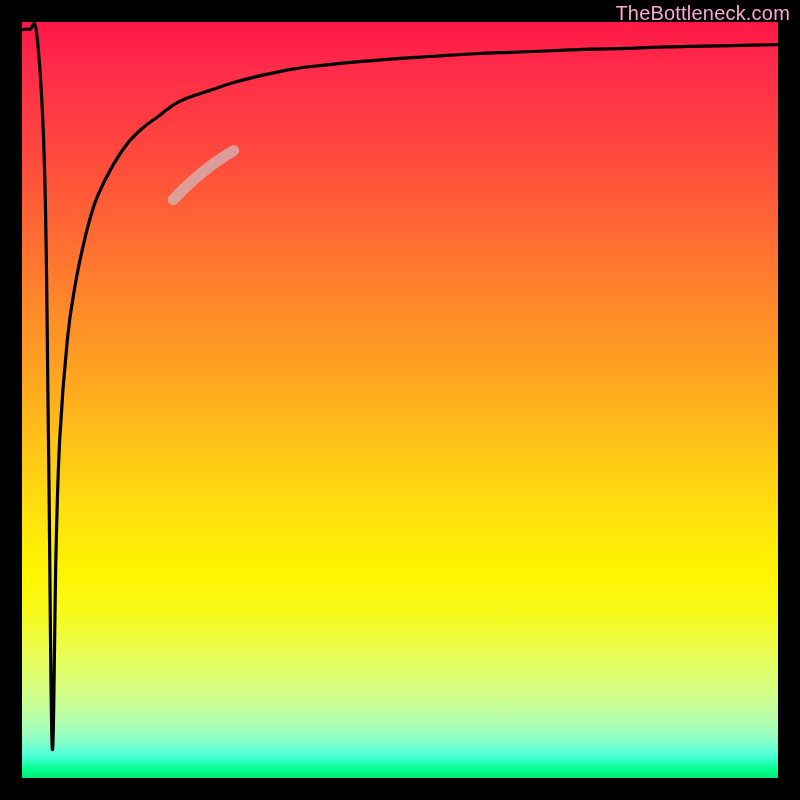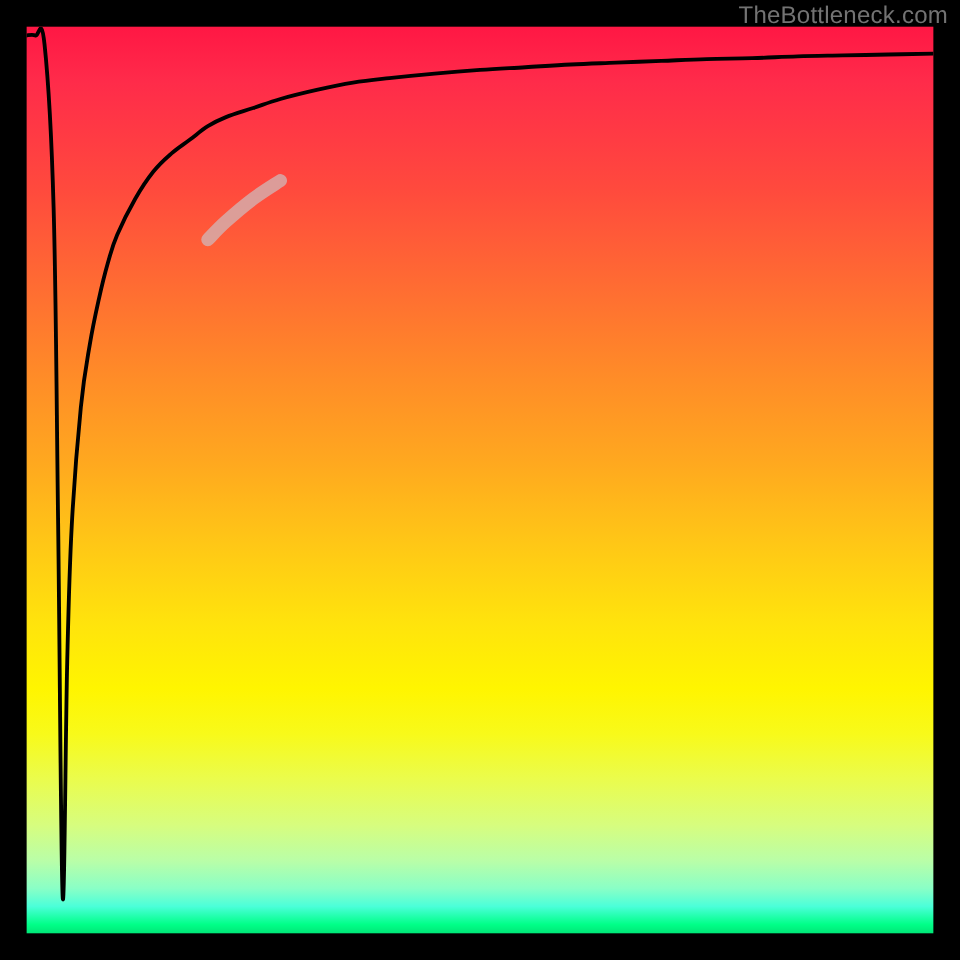--- a/index.html
+++ b/index.html
@@ -8,21 +8,21 @@
     height: 800px;
     background: #000;
     font-family: Arial, Helvetica, sans-serif;
     position: relative;
     overflow: hidden;
   }
   .attribution {
     position: absolute;
     top: 2px;
     right: 10px;
-    color: #737373;
+    color: #f9a8d4;
     font-size: 20px;
     font-weight: 500;
     z-index: 10;
     letter-spacing: 0.2px;
   }
   .plot-area {
     position: absolute;
     left: 22px;
     top: 22px;
     width: 756px;

